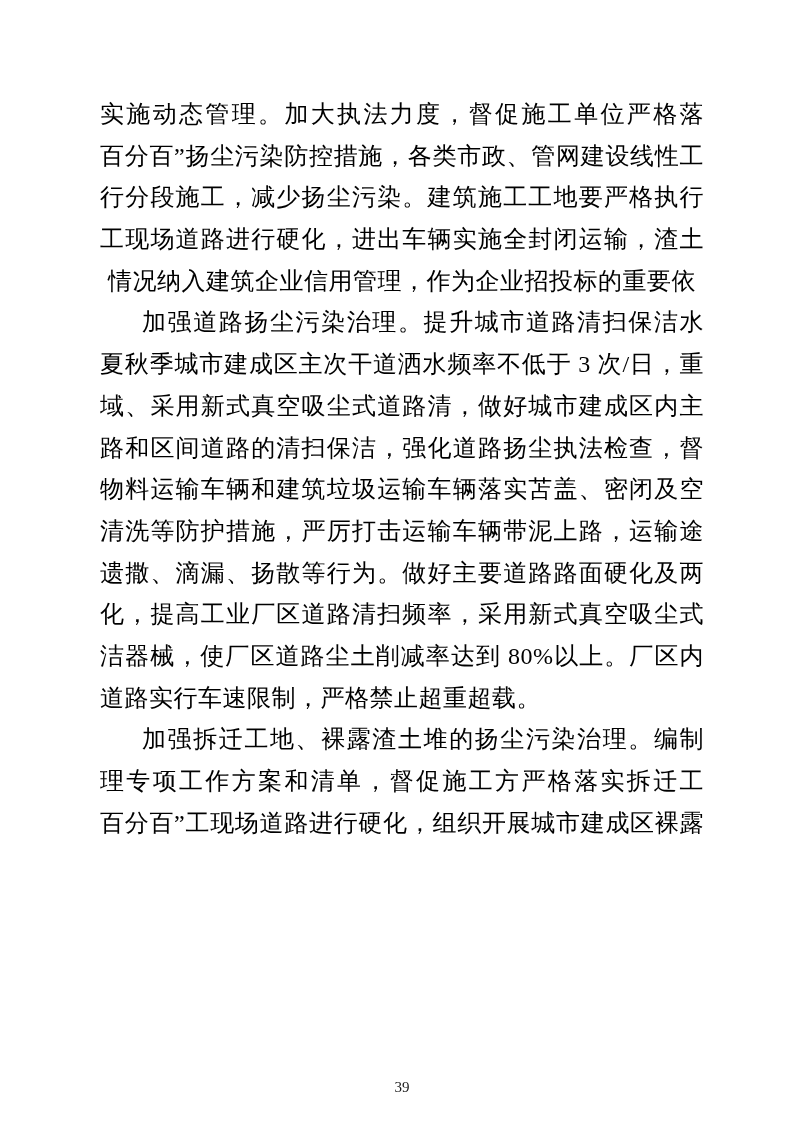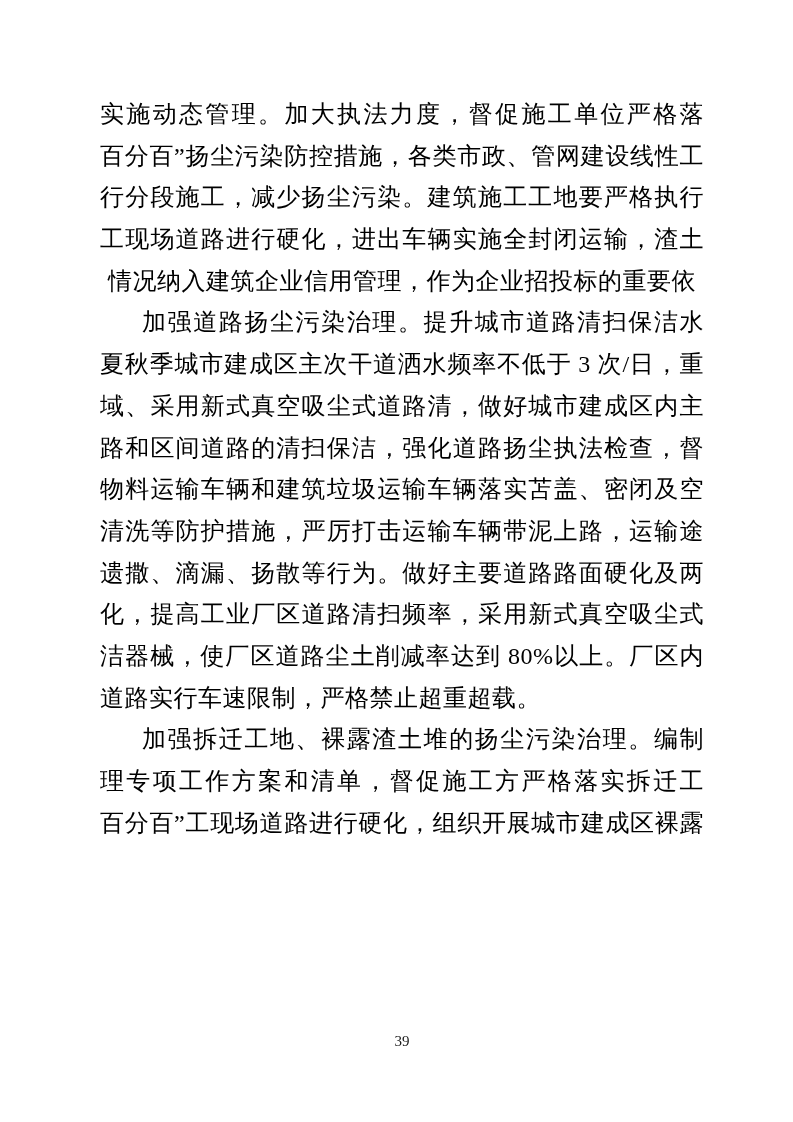--- a/index.html
+++ b/index.html
@@ -35,21 +35,21 @@
   .line.indent {
     text-indent: 42px;
   }
   .line.para-end {
     text-align: center;
     text-align-last: left;
   }
   .page-footer {
     position: absolute;
     left: 100px;
-    top: 1032px;
+    top: 1078px;
     width: 604px;
     text-align: center;
   }
   .page-number {
     font-size: 15px;
     color: #1a1a1a;
   }
 </style>
 </head>
 <body>

